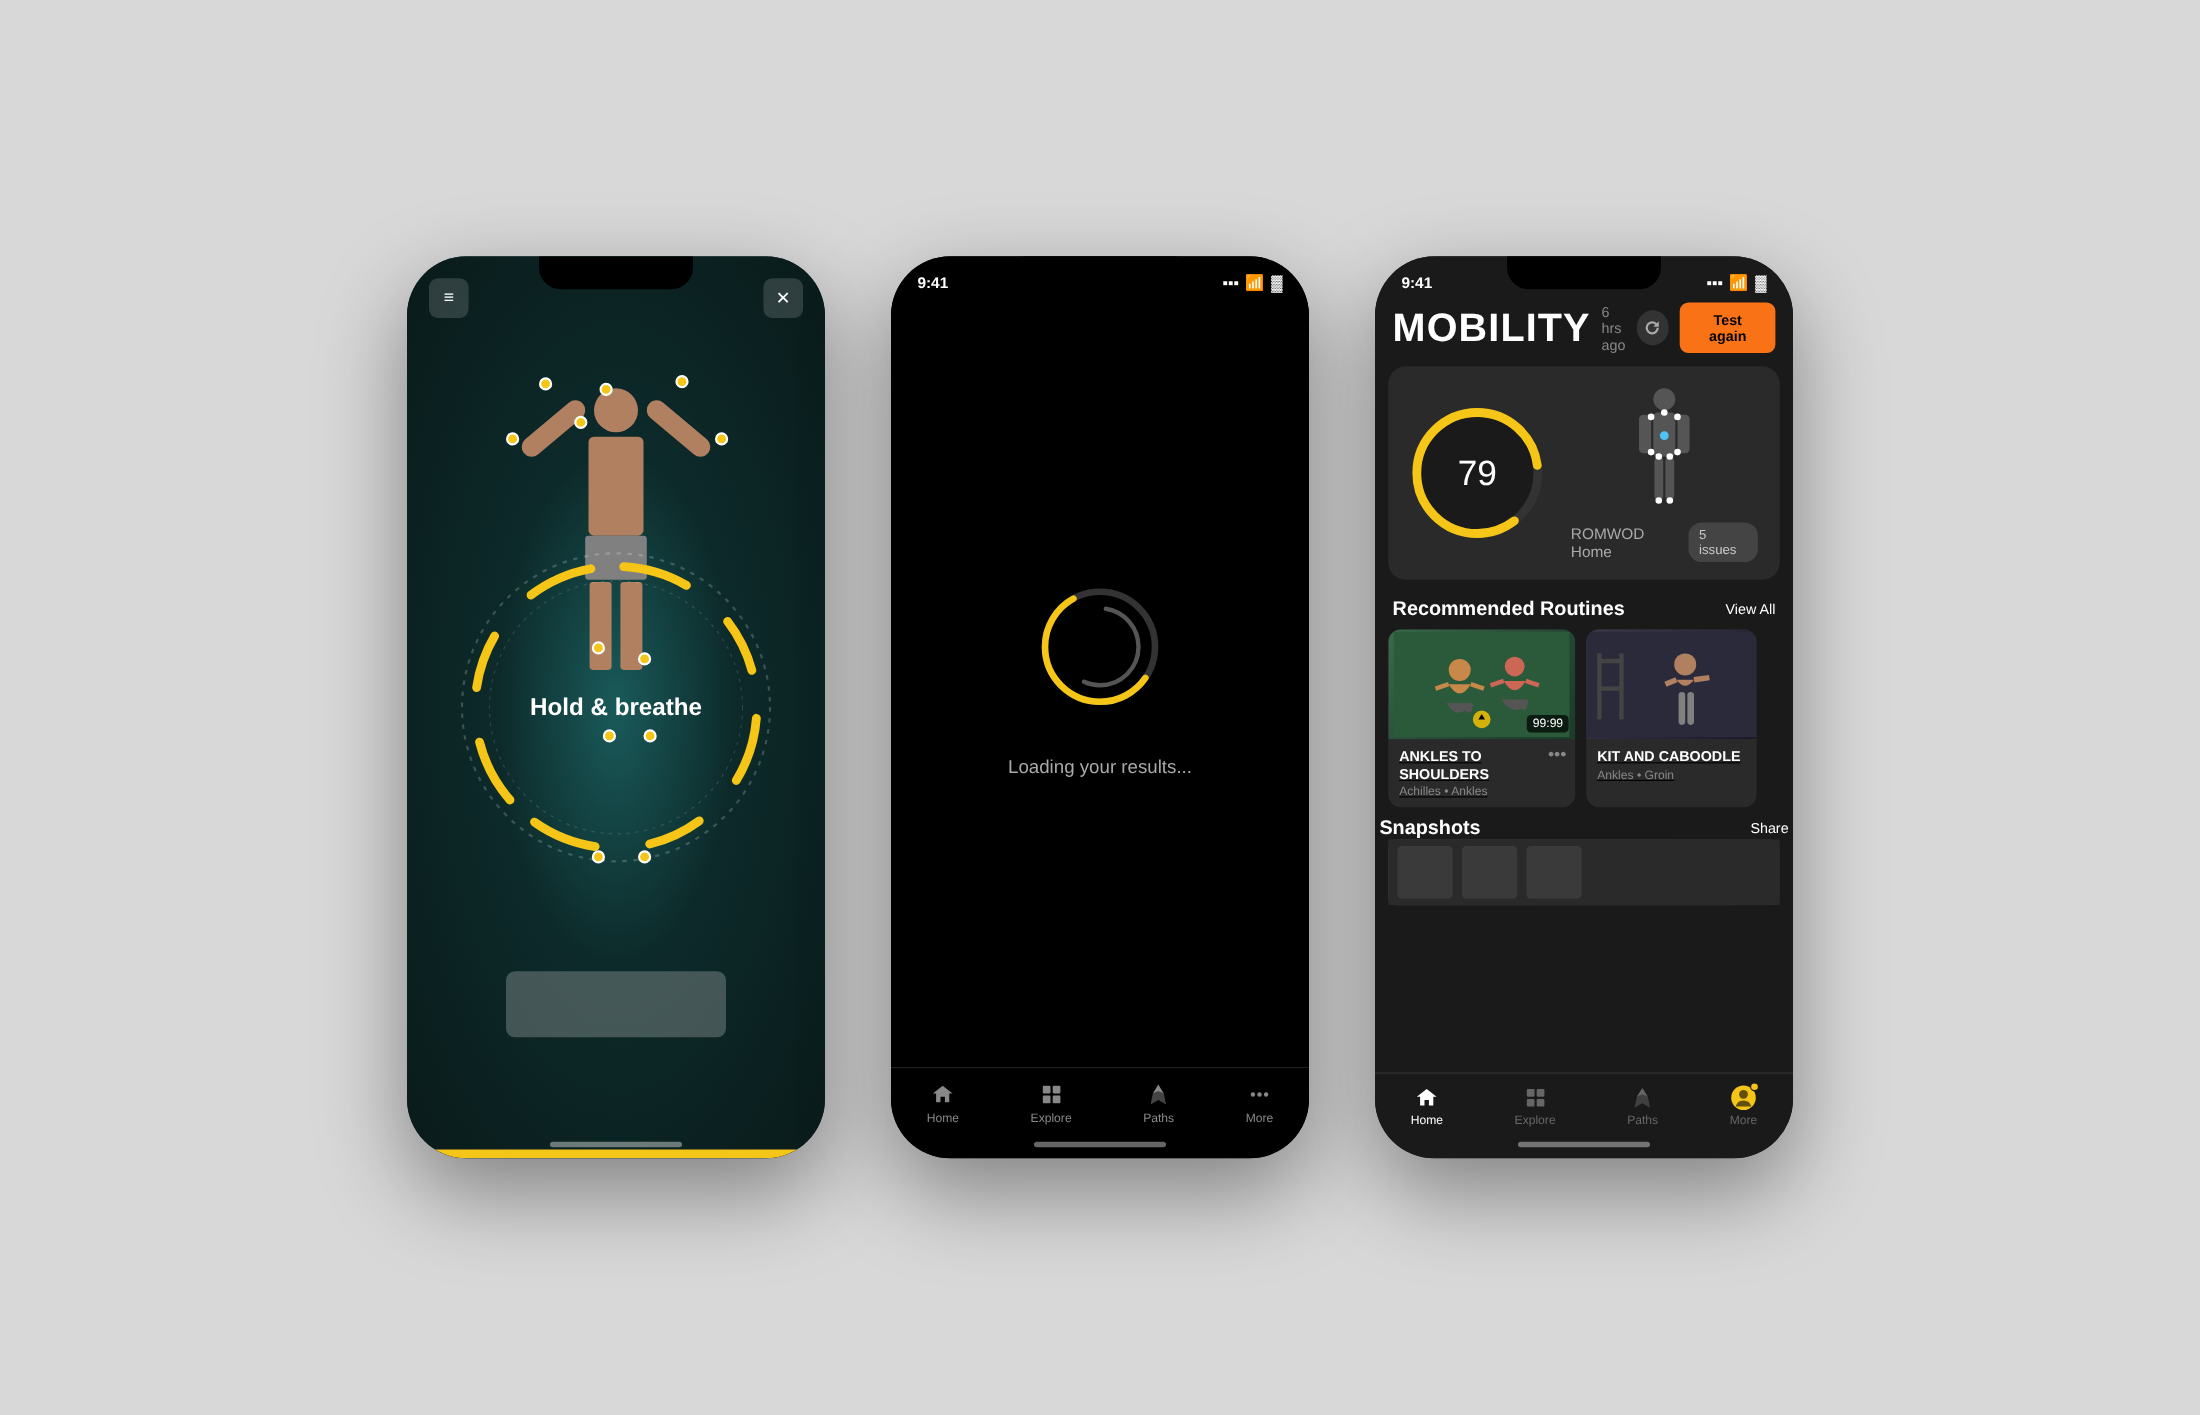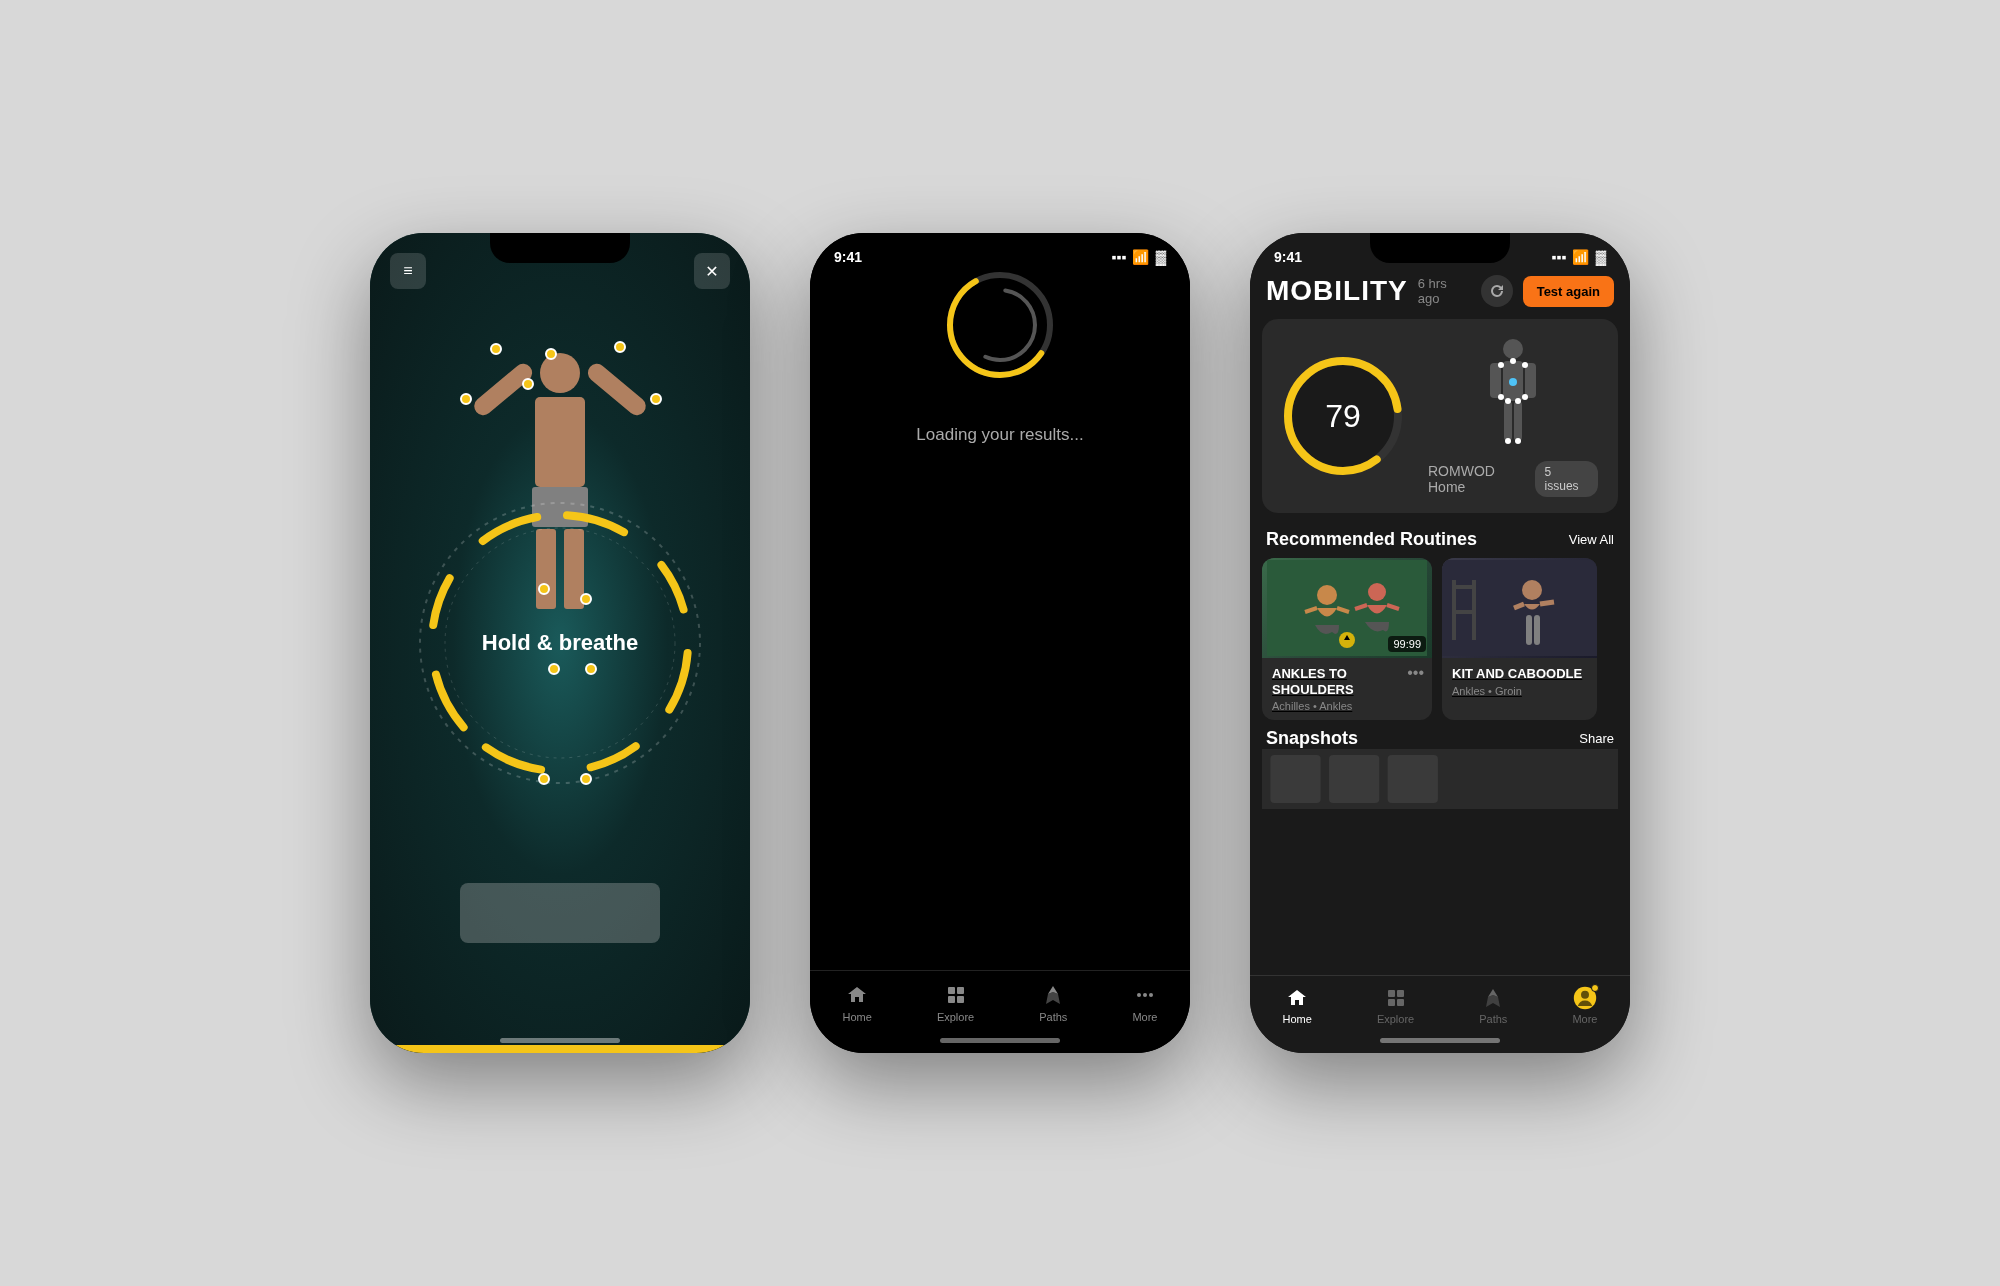--- a/index.html
+++ b/index.html
@@ -237,21 +237,21 @@
     .status-right {
       display: flex;
       align-items: center;
       gap: 6px;
     }
     .loading-area {
       flex: 1;
       display: flex;
       flex-direction: column;
       align-items: center;
-      justify-content: flex-start;
+      justify-content: center;
       gap: 40px;
     }
     
     .spinner-container {
       position: relative;
       width: 120px;
       height: 120px;
     }
     .spinner-svg {
       width: 120px;
@@ -316,21 +316,21 @@
       font-weight: 600;
     }
     .phone3-header {
       display: flex;
       align-items: center;
       padding: 10px 16px 8px;
       gap: 10px;
     }
     .mobility-title {
       color: white;
-      font-size: 28px;
+      font-size: 36px;
       font-weight: 900;
       letter-spacing: 1px;
       text-transform: uppercase;
     }
     .time-ago {
       color: #888;
       font-size: 13px;
       flex: 1;
     }
     .history-btn {
@@ -466,21 +466,21 @@
       color: #888;
       font-size: 11px;
       margin-top: 3px;
     }
     .routine-info-wrap {
       position: relative;
       padding: 8px 10px;
     }
     
     .snapshots-section {
-      padding: 8px 16px 0;
+      padding: 8px 4px 0;
     }
     .snapshot-preview {
       margin: 0 12px;
       height: 60px;
       background: linear-gradient(90deg, #3a3a3a, #2a2a2a);
       border-radius: 8px;
     }
     
     .phone3-nav {
       margin-top: auto;

